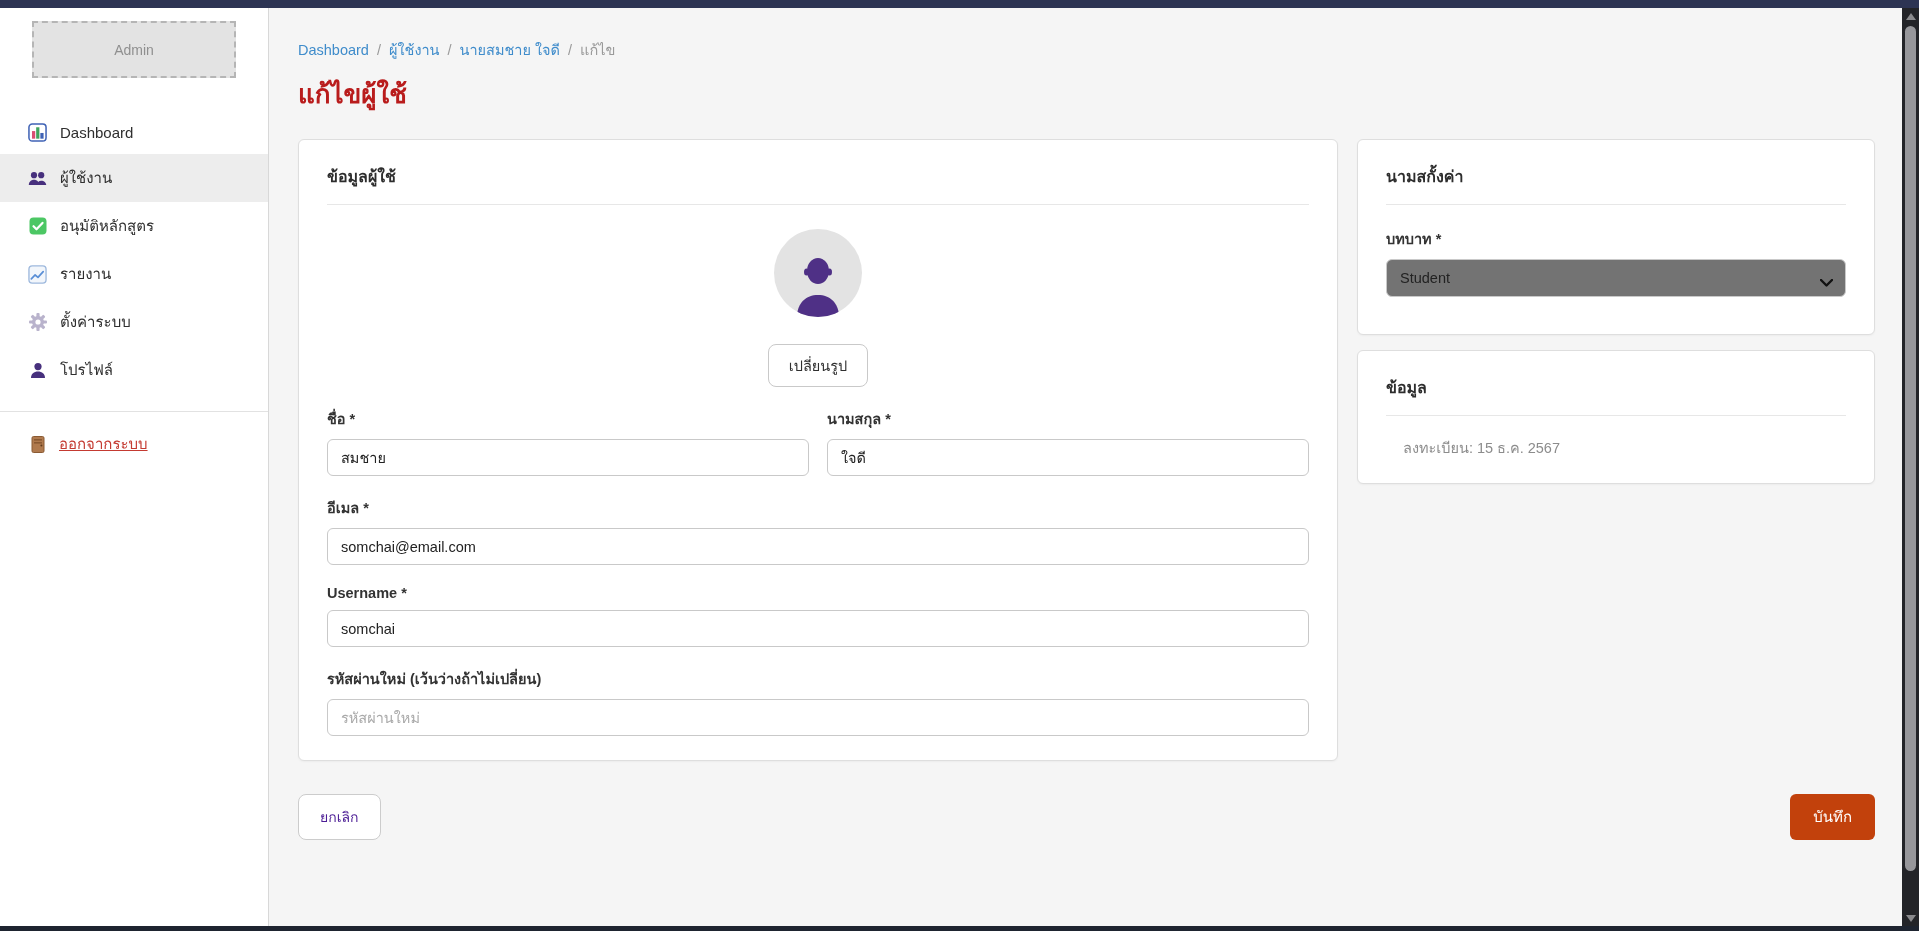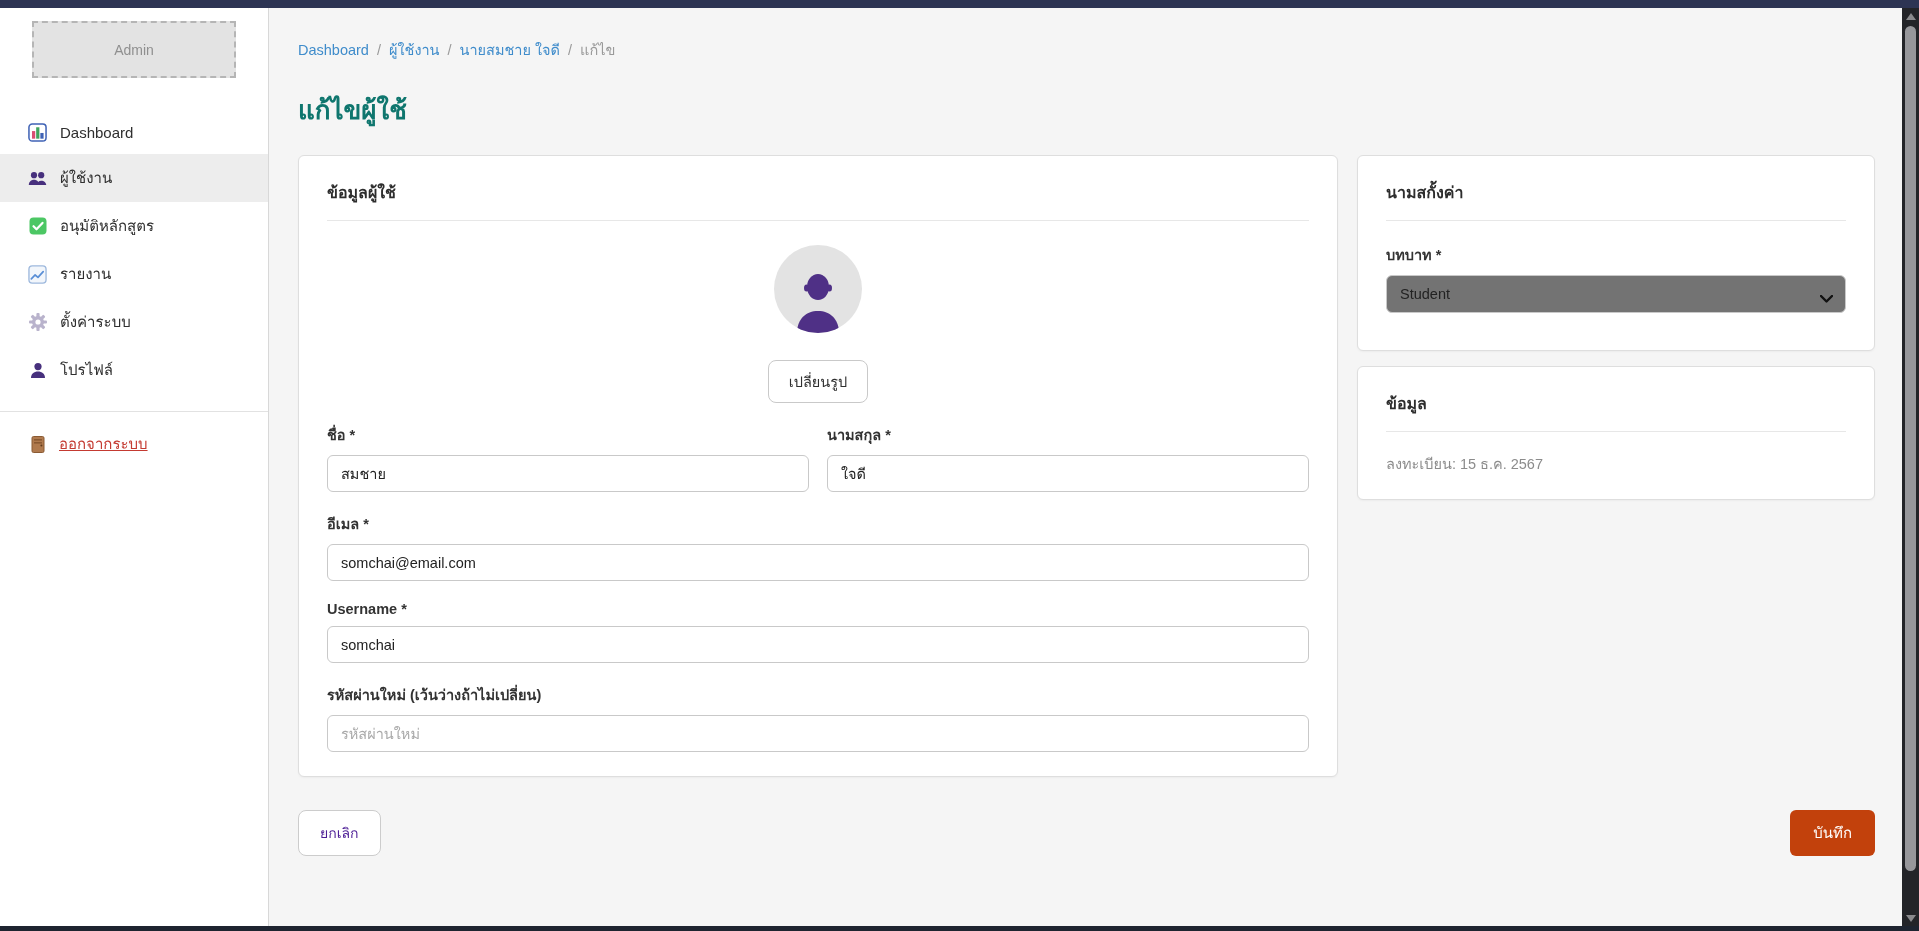--- a/index.html
+++ b/index.html
@@ -20,21 +20,21 @@
   .nav-icon { width:19px; height:19px; display:inline-flex; align-items:center; justify-content:center; flex:0 0 19px; }
   .side-divider { border:none; border-top:1px solid #e2e2e2; margin:17px 0 20px 0; }
   .logout-link { display:flex; align-items:center; gap:12px; padding-left:28px; font-size:15px; color:#c43a31; cursor:pointer; }
   .logout-link .label { text-decoration:underline; }
 
   
   .main { flex:1; padding:30px 28px 0 29px; }
   .breadcrumb { font-size:14.5px; color:#9a9a9a; display:flex; gap:8px; align-items:center; }
   .breadcrumb .crumb-link { color:#3f8ccb; cursor:pointer; }
   .breadcrumb .sep { color:#9a9a9a; }
-  .page-title { margin-top:28px; font-size:26px; font-weight:bold; color:#0f766e; }
+  .page-title { margin-top:12px; font-size:26px; font-weight:bold; color:#b91c1c; }
 
   .content-grid { display:flex; gap:19px; margin-top:25px; align-items:flex-start; }
   .card { background:#ffffff; border:1px solid #dedede; border-radius:6px; box-shadow:0 1px 2px rgba(0,0,0,.04); padding:24px 28px; }
   .card-title { font-size:16px; font-weight:bold; color:#2d2d2d; }
   .card-hr { border:none; border-top:1px solid #e7e7e7; margin:15px 0 0 0; }
 
   .form-card { width:1040px; }
   .avatar-wrap { display:flex; flex-direction:column; align-items:center; margin-top:24px;gap:8px; }
   .avatar-circle { width:88px; height:88px; border-radius:50%; background:#e3e3e3; display:flex; align-items:flex-end; justify-content:center; overflow:hidden; }
   .change-photo-btn { margin-top:19px; background:#fff; border:1px solid #c9c9c9; border-radius:8px; padding:9px 20px; font-size:14.5px; color:#2f2f2f; cursor:pointer; font-family:inherit; }
@@ -43,21 +43,21 @@
   .field label { display:block; font-size:14.5px; font-weight:bold; color:#333; margin:20px 0 9px 0; }
   .field input { width:100%; height:37px; border:1px solid #c9c9c9; border-radius:6px; padding:0 13px; font-size:14.5px; color:#222; font-family:inherit; background:#fff; outline:none; }
   .field input::placeholder { color:#a9a9a9; }
 
   .side-col { width:518px; display:flex; flex-direction:column; gap:15px; }
   .settings-card .field label { margin-top:22px; }
   .select-wrap { position:relative; }
   .select-wrap select { width:100%; height:38px; border:1px solid #c9c9c9; border-radius:6px; padding:0 13px; font-size:14.5px; color:#222; font-family:inherit; background:#737373; appearance:none; -webkit-appearance:none; outline:none; cursor:pointer; }
   .select-wrap .chev { position:absolute; right:13px; top:14px; pointer-events:none; }
   .settings-card { padding-bottom:37px; }
-  .info-text { margin-top:20px; font-size:14.5px; color:#8c8c8c; }
+  .info-text { margin-top:20px; font-size:14.5px; color:#8c8c8c;margin-left:17px; }
 
   .actions-row { display:flex; justify-content:space-between; align-items:center; margin-top:33px; width:1577px; }
   .cancel-btn { background:#fff; border:1px solid #cccccc; border-radius:8px; padding:11px 21px; font-size:14px; color:#4c1d95; cursor:pointer; font-family:inherit; }
   .save-btn { background:#c2410c; border:none; border-radius:6px; padding:11px 23px; font-size:15px; color:#ffffff; cursor:pointer; font-family:inherit; }
 
   
   .scrollbar { position:absolute; top:8px; right:0; bottom:5px; width:17px; background:#232428; z-index:20; }
   .sb-arrow { position:absolute; left:0; width:17px; height:16px; display:flex; align-items:center; justify-content:center; }
   .sb-arrow.up { top:0; }
   .sb-arrow.down { bottom:0; }

